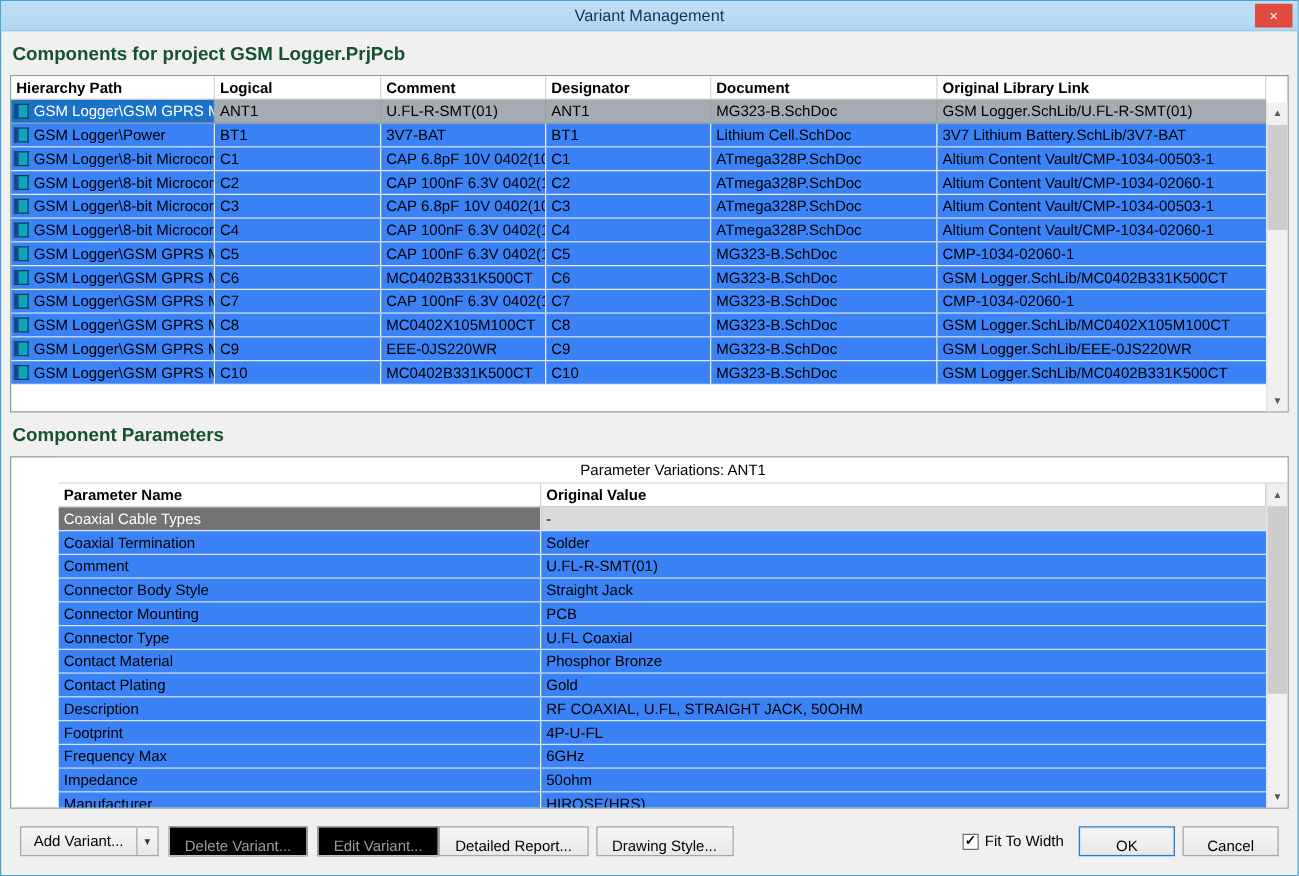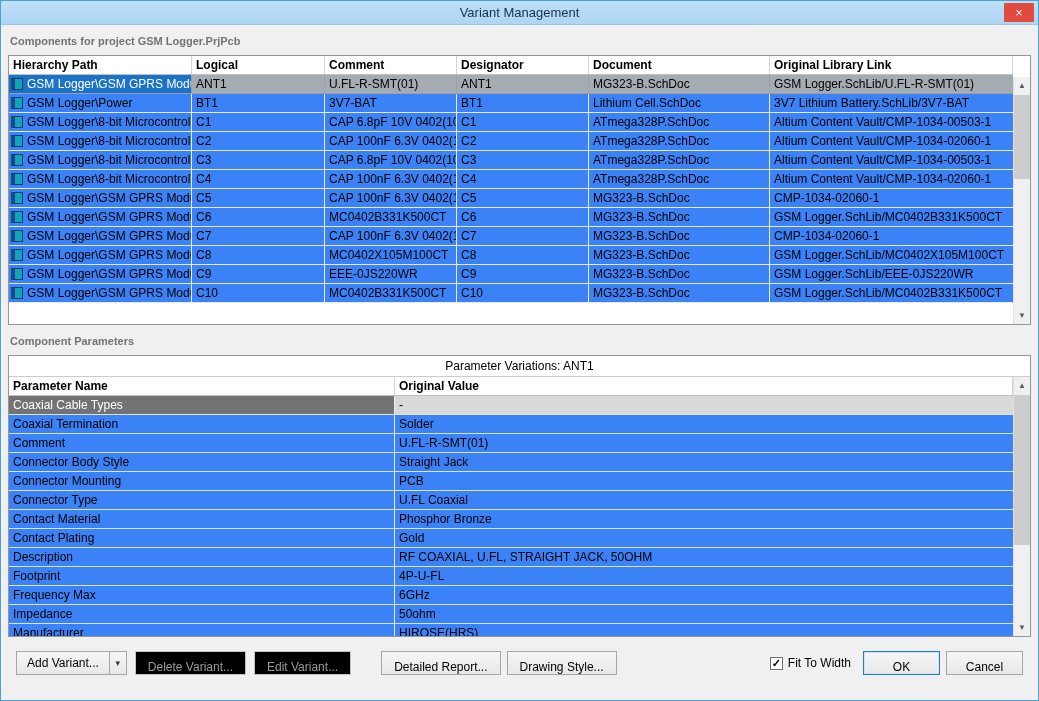--- a/index.html
+++ b/index.html
@@ -8,35 +8,35 @@
     width:1039px; height:701px; position:relative; overflow:hidden;
     background:#f0f0f0;
     border:1px solid #4aa0d8;
     font-family:"Liberation Sans", sans-serif;
     font-size:12px; color:#000;
   }
   .titlebar { height:24px; background:linear-gradient(#bfe0f7,#aed6f2); display:flex; align-items:center; justify-content:center; position:relative; border-bottom:1px solid #9cc6e8; }
   .titlebar .title { font-size:13px; color:#14324f; }
   .close-btn { position:absolute; right:4px; top:2px; width:30px; height:19px; background:#e04a3f; color:#fff; display:flex; align-items:center; justify-content:center; font-size:12px; border-radius:1px; cursor:default; }
   .body { padding:0 7px; }
-  .section-heading { font-size:11px; font-weight:bold; color:#737373; margin:10px 2px 8px; }
+  .section-heading { font-size:15px; font-weight:bold; color:#14532d; margin:10px 2px 8px; }
 
   .grid { position:relative; border:1px solid #979797; background:#fff; }
   .grid-top { height:270px; }
-  .grid-bottom { height:282px; overflow:hidden; }
+  .grid-bottom { height:282px; overflow:hidden;padding-left:38px; }
   .group-header { height:21px; line-height:20px; text-align:center; border-bottom:1px solid #cccccc; background:#fff; }
   .col-headers { display:flex; height:19px; border-bottom:1px solid #c0c0c0; font-weight:bold; margin-right:17px; background:#fff; }
   .col-headers .cell { border-right:1px solid #d4d4d4; }
   .grid-rows { margin-right:17px; }
   .grid-row { display:flex; height:19px; background:#3b82f6; }
   .comps .grid-row { border-bottom:1px solid #eaeaea; }
   .params .grid-row { border-bottom:1px solid #d9e7f5; }
   .cell { padding:0 4px; line-height:18px; white-space:nowrap; overflow:hidden; }
   .body-cell { border-right:1px solid #ececec; }
-  .c0{width:183px;} .c1{width:133px;} .c2{width:132px;} .c3{width:132px;} .c4{width:181px;} .c5{flex:1; border-right:none;}
+  .c0{width:163px;} .c1{width:133px;} .c2{width:132px;} .c3{width:132px;} .c4{width:181px;} .c5{flex:1; border-right:none;}
   .p0{width:386px;} .p1{flex:1; border-right:none;}
   .hier { display:flex; align-items:center; padding-left:2px; }
   .comp-icon { width:12px; height:12px; flex:none; margin-right:4px; background:#11a3b8; border:1px solid #0a3c63; border-left:4px solid #164a8f; }
   .comps .grid-row.selected { background:#a4abb2; border-bottom-color:#99a0a7; }
   .comps .grid-row.selected .body-cell { border-right-color:#99a0a7; }
   .comps .grid-row.selected .c0 { background:#1a73c9; color:#fff; }
   .params .grid-row.selected { background:#d9d9d9; }
   .params .grid-row.selected .p0 { background:#737373; color:#fff; }
 
   .vscroll { position:absolute; top:21px; right:0; bottom:0; width:17px; background:#f0f0f0; border-left:1px solid #e0e0e0; }
@@ -44,21 +44,21 @@
   .sb-btn.down { position:absolute; bottom:0; left:0; right:0; }
   .sb-thumb { position:absolute; left:0; width:100%; background:#cdcdcd; }
 
   .footer { display:flex; align-items:center; margin:13px 8px 0; height:26px; }
   .btn { height:24px; display:inline-flex; align-items:flex-end; justify-content:center; padding:0 12px; background:linear-gradient(#f6f6f6,#e8e8e8); border:1px solid #a6a6a6; font-size:12px; color:#000; border-radius:0; }
   .btn.disabled { color:#9b9b9b; background:#000000; border-color:#c3c3c3; }
   .btn.default { border:1px solid #2d78c8; box-shadow: inset 0 0 0 1px #cfe3f5; }
   .split { padding:0; }
   .split .main { padding:0 10px; display:flex; align-items:center; height:100%; }
   .split .arrow { width:17px; border-left:1px solid #a6a6a6; display:flex; align-items:center; justify-content:center; height:100%; font-size:9px; color:#333; }
-  .m8 { margin-left:8px; } .m30 { margin-left:30px; } .m6 { margin-left:6px; }
+  .m8 { margin-left:8px; } .m30 { } .m6 { margin-left:6px; }
   .checkbox-wrap { display:flex; align-items:center; margin-left:auto; margin-right:12px; }
   .checkbox { width:13px; height:13px; background:#fff; border:1px solid #707070; display:flex; align-items:center; justify-content:center; font-size:11px; font-weight:bold; color:#000; margin-right:5px; line-height:1; }
   .ok, .cancel { min-width:77px; }
 </style>
 </head>
 <body>
 
 <div class="dialog">
 
   <div class="titlebar">

